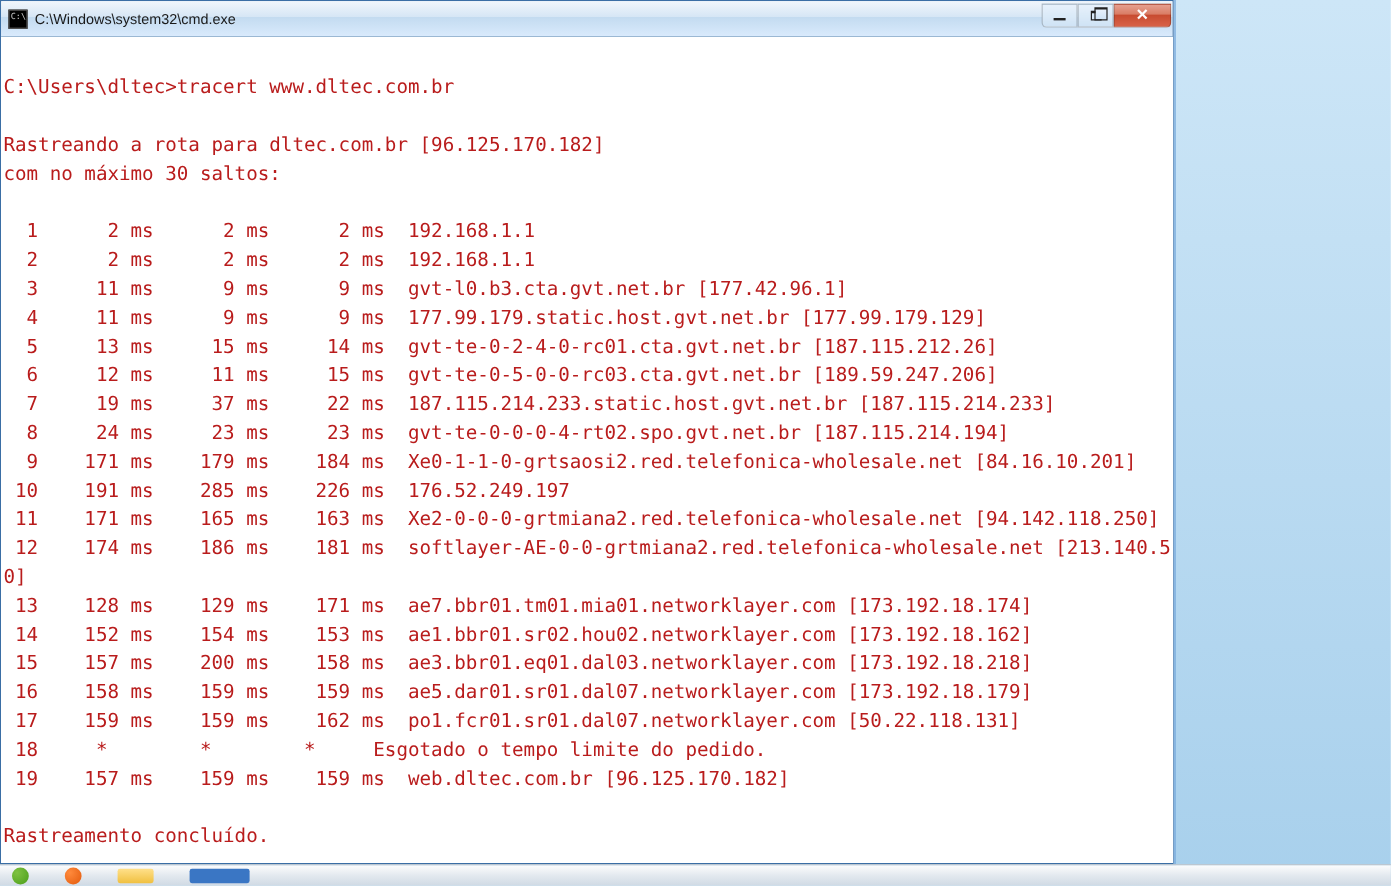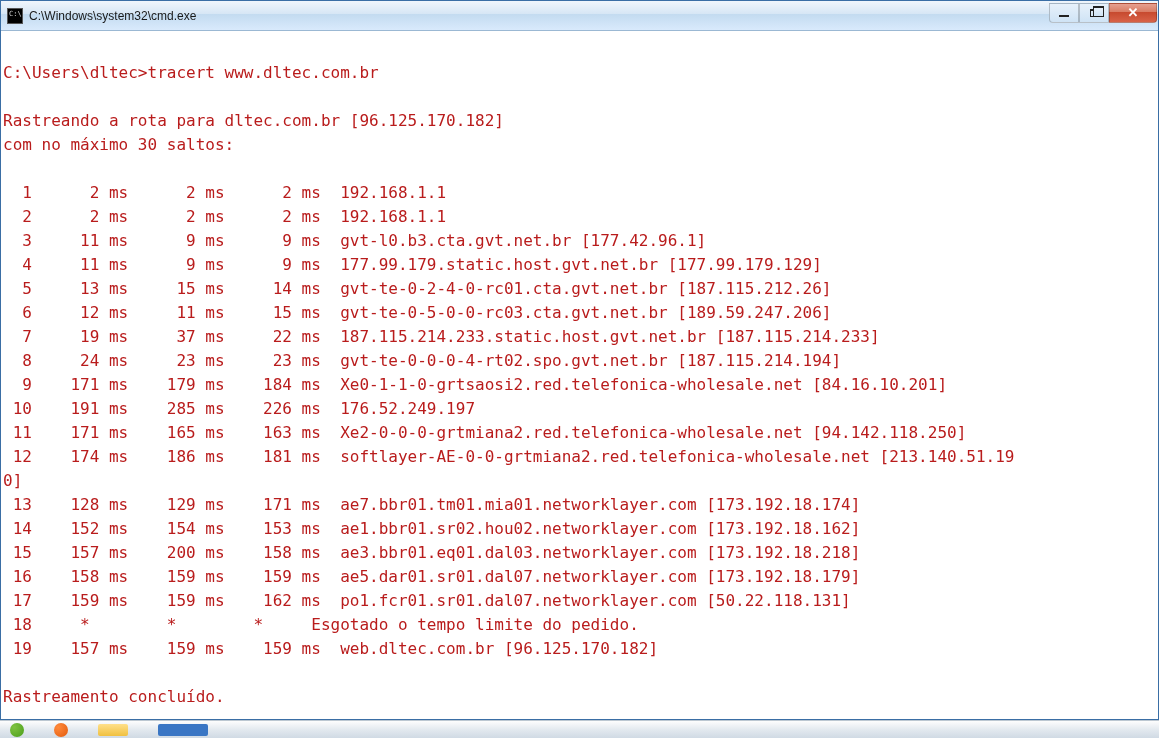--- a/index.html
+++ b/index.html
@@ -10,21 +10,21 @@
     background: linear-gradient(to bottom, #cde6f7 0%, #a8d0ec 100%);
     width: 1159px;
     height: 738px;
     overflow: hidden;
     position: relative;
   }
   .window {
     position: absolute;
     top: 0;
     left: 0;
-    width: 1159px;
+    width: 978px;
     height: 720px;
     background: #fff;
     border: 1px solid #3a6ea5;
     box-shadow: 0 0 0 2px rgba(120,170,220,0.7);
   }
   .titlebar {
     height: 30px;
     background: linear-gradient(to bottom, #f0f6fc 0%, #d6e6f5 45%, #c3dbf0 46%, #d9eafc 100%);
     border-bottom: 1px solid #9bb8d3;
     display: flex;

